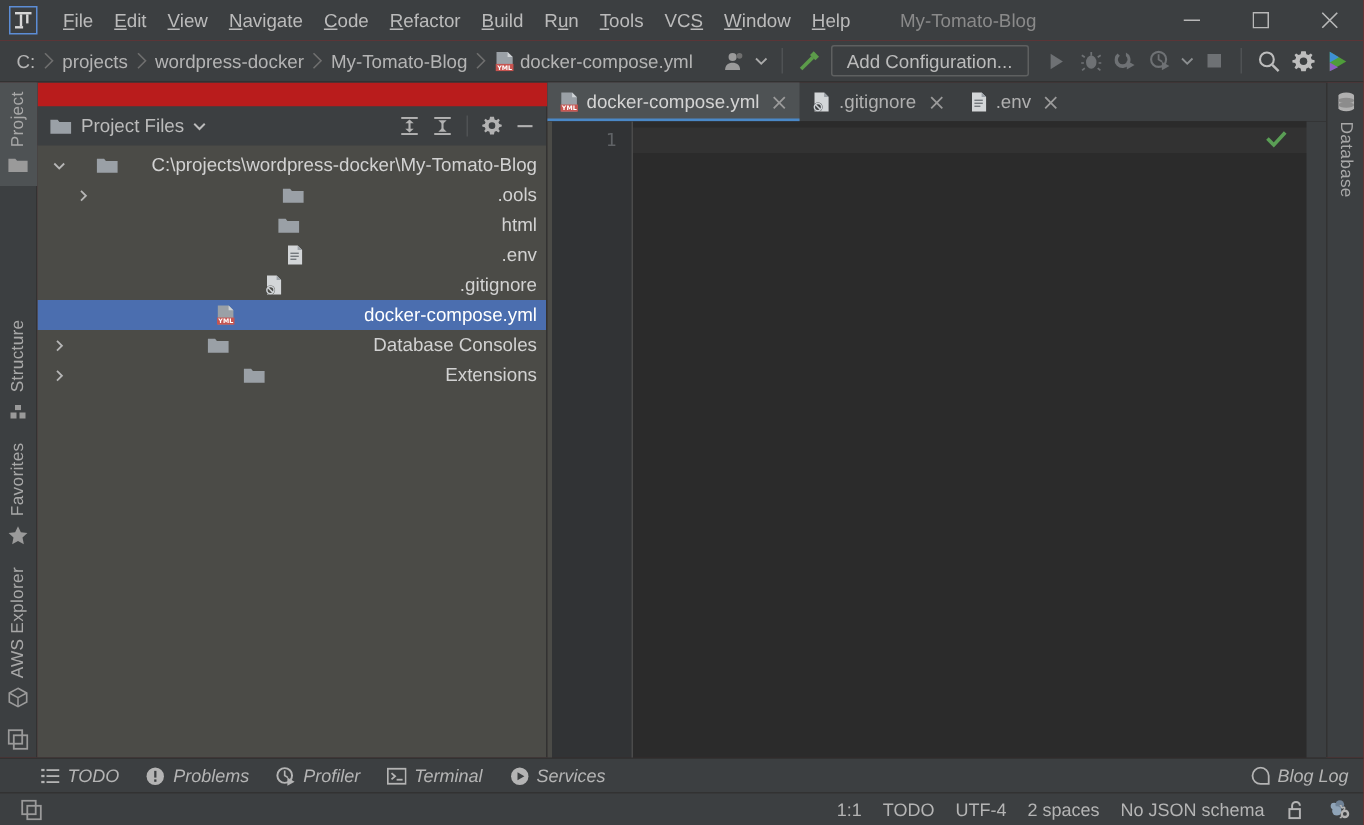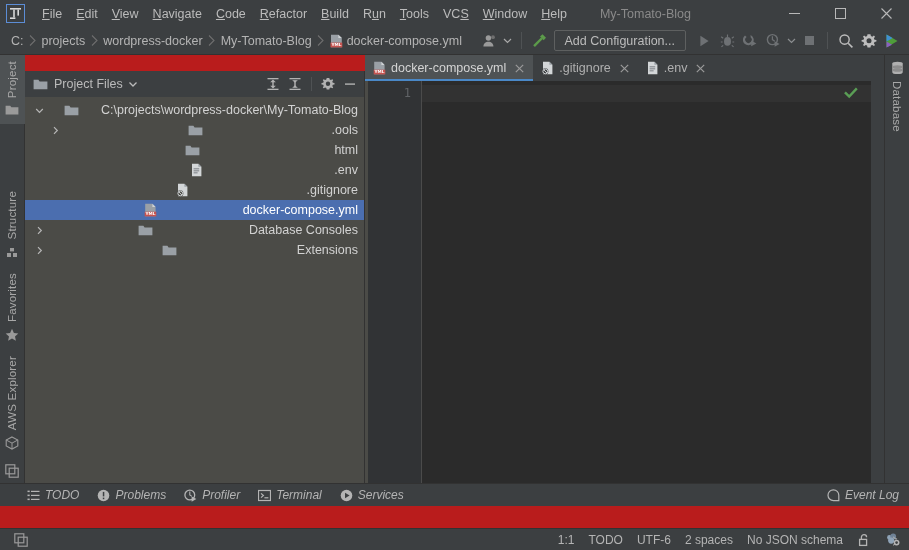--- a/index.html
+++ b/index.html
@@ -230,21 +230,20 @@
     display: flex; align-items: center; gap: 5px;
     font-size: 12px; color: #b4b4b4; white-space: nowrap;
   }
   .tw-right { margin-left: auto; display: flex; align-items: center; padding-right: 10px; }
   .statusbar {
     height: 22px; min-height: 22px;
     background: #3c3f41;
     border-top: 1px solid #323232;
     display: flex; align-items: center;
     padding-left: 8px;
-    margin-top: 22px;
   }
   .sb-right {
     margin-left: auto; display: flex; align-items: center;
     gap: 14px; padding-right: 8px;
     font-size: 12px; color: #b4b4b4; white-space: nowrap;
   }
   .sb-ico { display: flex; align-items: center; }
   svg { display: block; }
 </style>
 </head>
@@ -762,36 +761,36 @@
       </span>
       <span>Services</span>
     </div>
     <div class="tw-right">
       <div class="tw-item">
         <span>
           <svg width="13" height="13" viewBox="0 0 13 13">
             <path d="M11.8 6.2 A5.4 5.4 0 1 0 6.4 11.6 L11.8 11.6 Z" fill="none" stroke="#b4b4b4" stroke-width="1.2"></path>
           </svg>
         </span>
-        <span>Event Log</span>
+        <span>Blog Log</span>
       </div>
     </div>
   </div>
 
   <div class="statusbar">
     <div class="sb-ico" style="padding-left:6px">
       <svg width="14" height="14" viewBox="0 0 14 14">
         <rect x="0.8" y="0.8" width="9" height="9" fill="none" stroke="#9a9a9a" stroke-width="1.2"></rect>
         <rect x="4.2" y="4.2" width="9" height="9" fill="none" stroke="#9a9a9a" stroke-width="1.2"></rect>
       </svg>
     </div>
     <div class="sb-right">
       <span>1:1</span>
       <span>TODO</span>
-      <span>UTF-6</span>
+      <span>UTF-4</span>
       <span>2 spaces</span>
       <span>No JSON schema</span>
       <span class="sb-ico">
         <svg width="14" height="14" viewBox="0 0 14 14">
           <path d="M4.4 6.4 L4.4 4.2 A2.6 2.6 0 0 1 9.6 4.2" fill="none" stroke="#b4b4b4" stroke-width="1.3"></path>
           <rect x="2.6" y="6.4" width="7" height="6" fill="none" stroke="#b4b4b4" stroke-width="1.3"></rect>
         </svg>
       </span>
       <span class="sb-ico">
         <svg width="16" height="15" viewBox="0 0 16 15">

